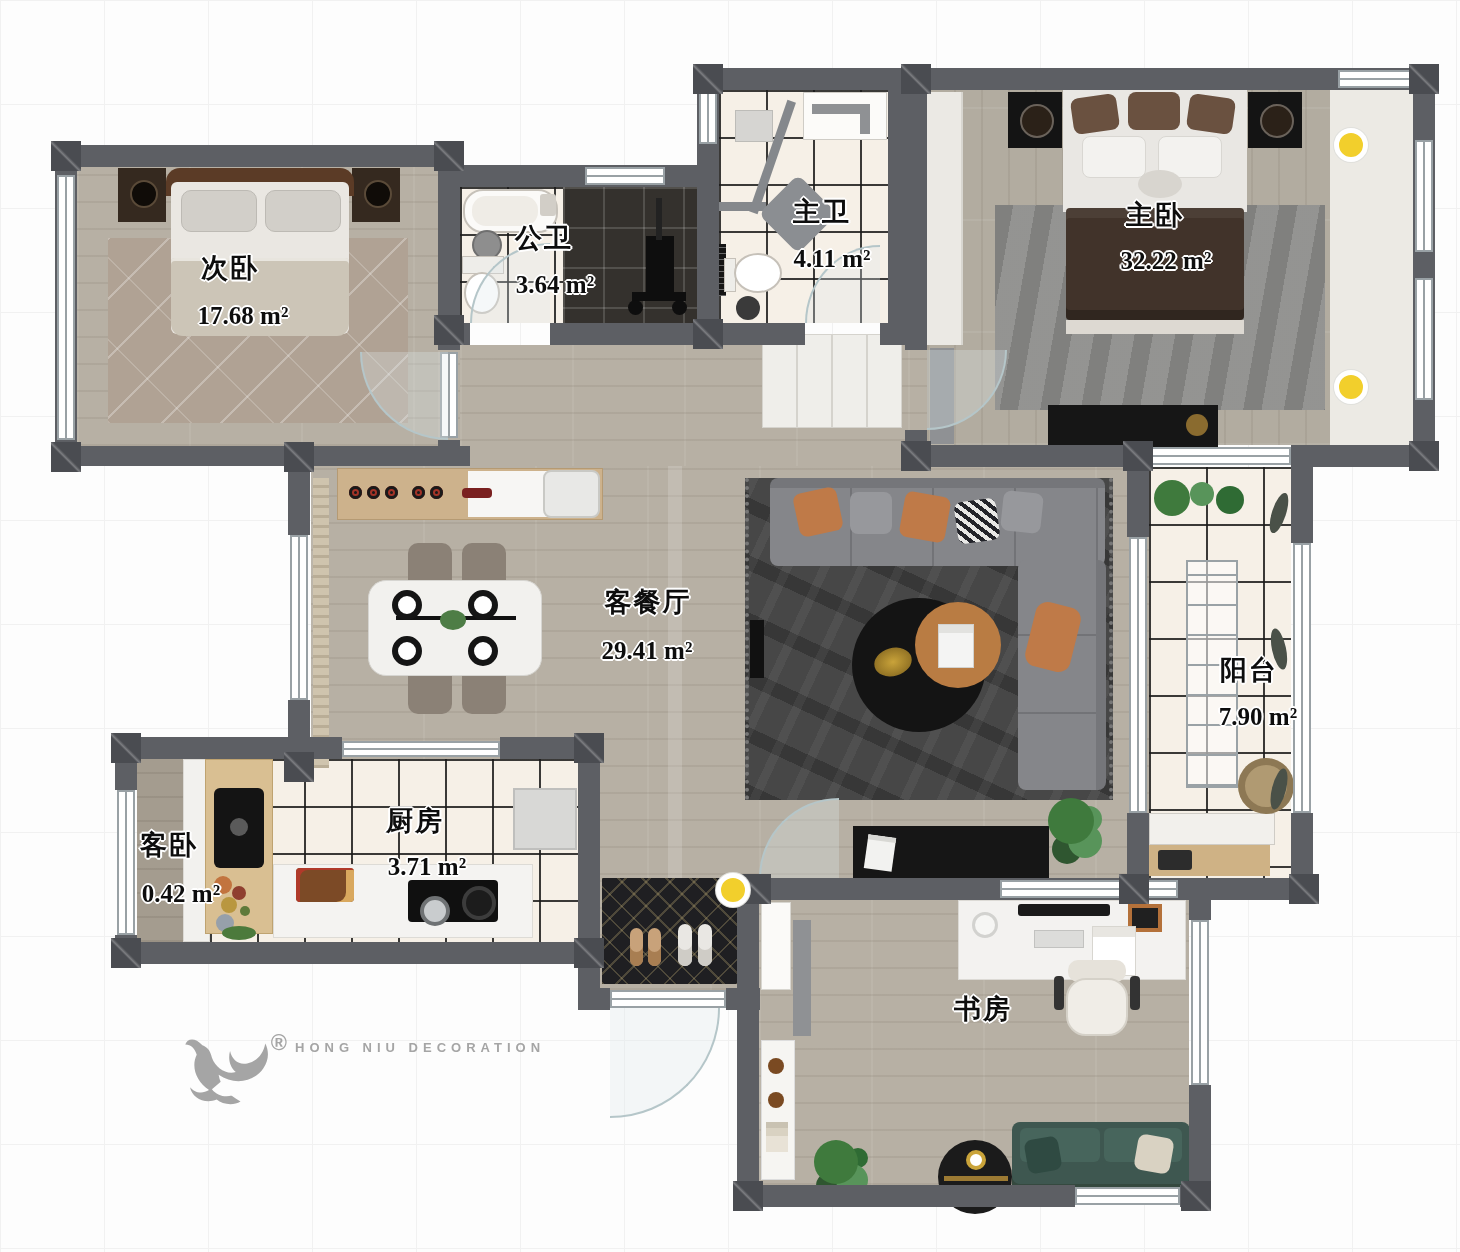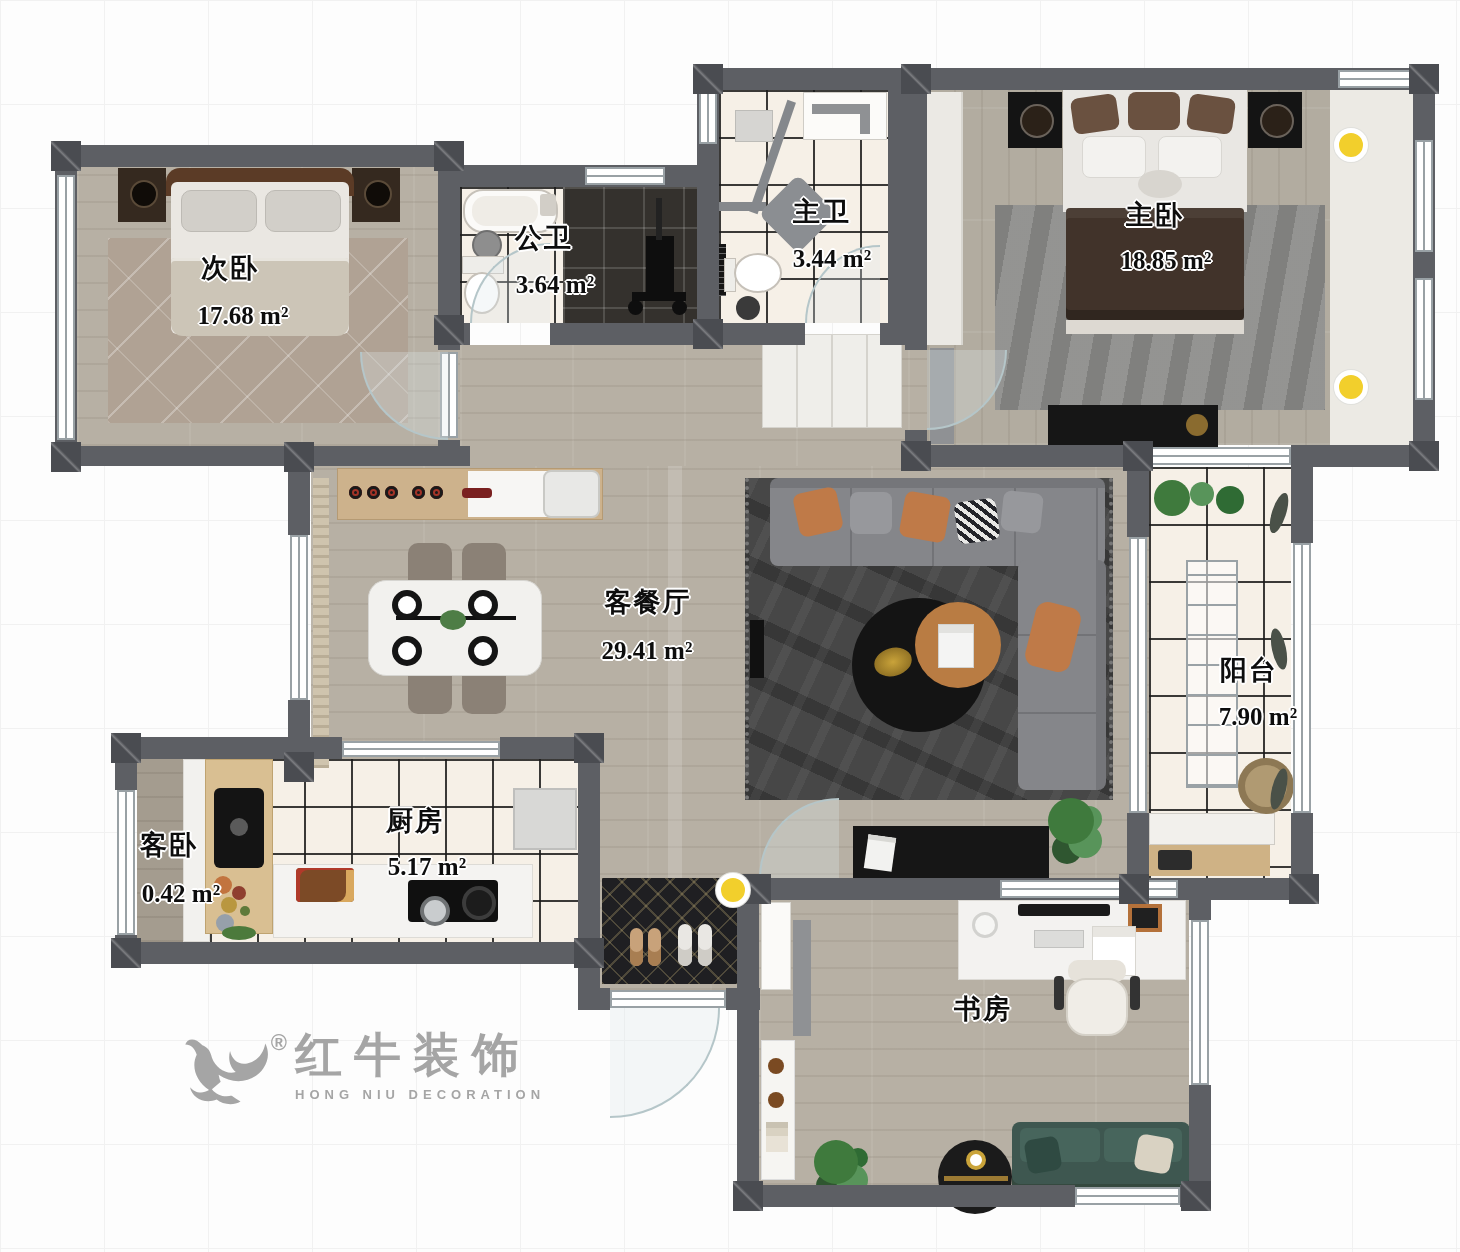--- a/index.html
+++ b/index.html
@@ -310,43 +310,42 @@
   <div class="post" style="left:1119px;top:874px;"></div>
   <div class="post" style="left:1289px;top:874px;"></div>
   <div class="post" style="left:733px;top:1181px;"></div>
   <div class="post" style="left:1181px;top:1181px;"></div>
 
   <div class="rlabel rname" style="left:230px;top:268px;">次卧</div>
   <div class="rlabel rarea" style="left:243px;top:316px;">17.68 m²</div>
   <div class="rlabel rname" style="left:544px;top:238px;">公卫</div>
   <div class="rlabel rarea" style="left:555px;top:285px;">3.64 m²</div>
   <div class="rlabel rname" style="left:822px;top:212px;">主卫</div>
-  <div class="rlabel rarea" style="left:832px;top:259px;">3.44 m²</div>
+  <div class="rlabel rarea" style="left:832px;top:259px;">4.11 m²</div>
   <div class="rlabel rname" style="left:1155px;top:215px;">主卧</div>
-  <div class="rlabel rarea" style="left:1166px;top:261px;">18.85 m²</div>
+  <div class="rlabel rarea" style="left:1166px;top:261px;">32.22 m²</div>
   <div class="rlabel rname" style="left:648px;top:602px;">客餐厅</div>
   <div class="rlabel rarea" style="left:647px;top:651px;">29.41 m²</div>
   <div class="rlabel rname" style="left:1249px;top:670px;">阳台</div>
   <div class="rlabel rarea" style="left:1258px;top:717px;">7.90 m²</div>
   <div class="rlabel rname" style="left:169px;top:845px;">客卧</div>
   <div class="rlabel rarea" style="left:181px;top:894px;">0.42 m²</div>
   <div class="rlabel rname" style="left:415px;top:821px;">厨房</div>
-  <div class="rlabel rarea" style="left:427px;top:867px;">5.17 m²</div>
+  <div class="rlabel rarea" style="left:427px;top:867px;">3.71 m²</div>
   <div class="rlabel rname" style="left:983px;top:1009px;">书房</div>
 
   <div class="ydot" style="left:1334px;top:128px;"></div>
   <div class="ydot" style="left:1334px;top:370px;"></div>
   <div class="ydot" style="left:716px;top:873px;"></div>
 
   <div class="logo">
     <div style="position:relative;width:96px;height:80px;">
       <svg width="96" height="80" viewBox="0 0 100 84">
         <path d="M20 14 C12 5 4 7 2 13 C8 13 12 17 14 24 C8 36 13 52 27 61 C19 66 11 63 7 58 C9 69 22 76 35 71 C41 76 52 78 60 73 C47 66 39 57 37 45 C53 56 74 53 84 38 C90 29 90 20 86 12 C84 23 77 31 67 33 C58 35 51 29 49 20 C47 27 48 36 55 42 C45 45 34 38 30 27 C28 19 25 16 20 14 Z" fill="#a5a5a5"></path>
         <path d="M30 60 C36 68 48 70 56 64 C50 60 44 56 42 50 Z" fill="#fdfdfd"></path>
       </svg>
       <span style="position:absolute;right:-8px;top:-2px;font-size:22px;font-weight:700;color:#a5a5a5;">®</span>
     </div>
     <div>
-      <div class="logo-cn" style="font-family:'Liberation Serif',serif;">红牛装饰</div>
       <div class="logo-en">HONG NIU DECORATION</div>
     </div>
   </div>
 </div>
 
 </body></html>

